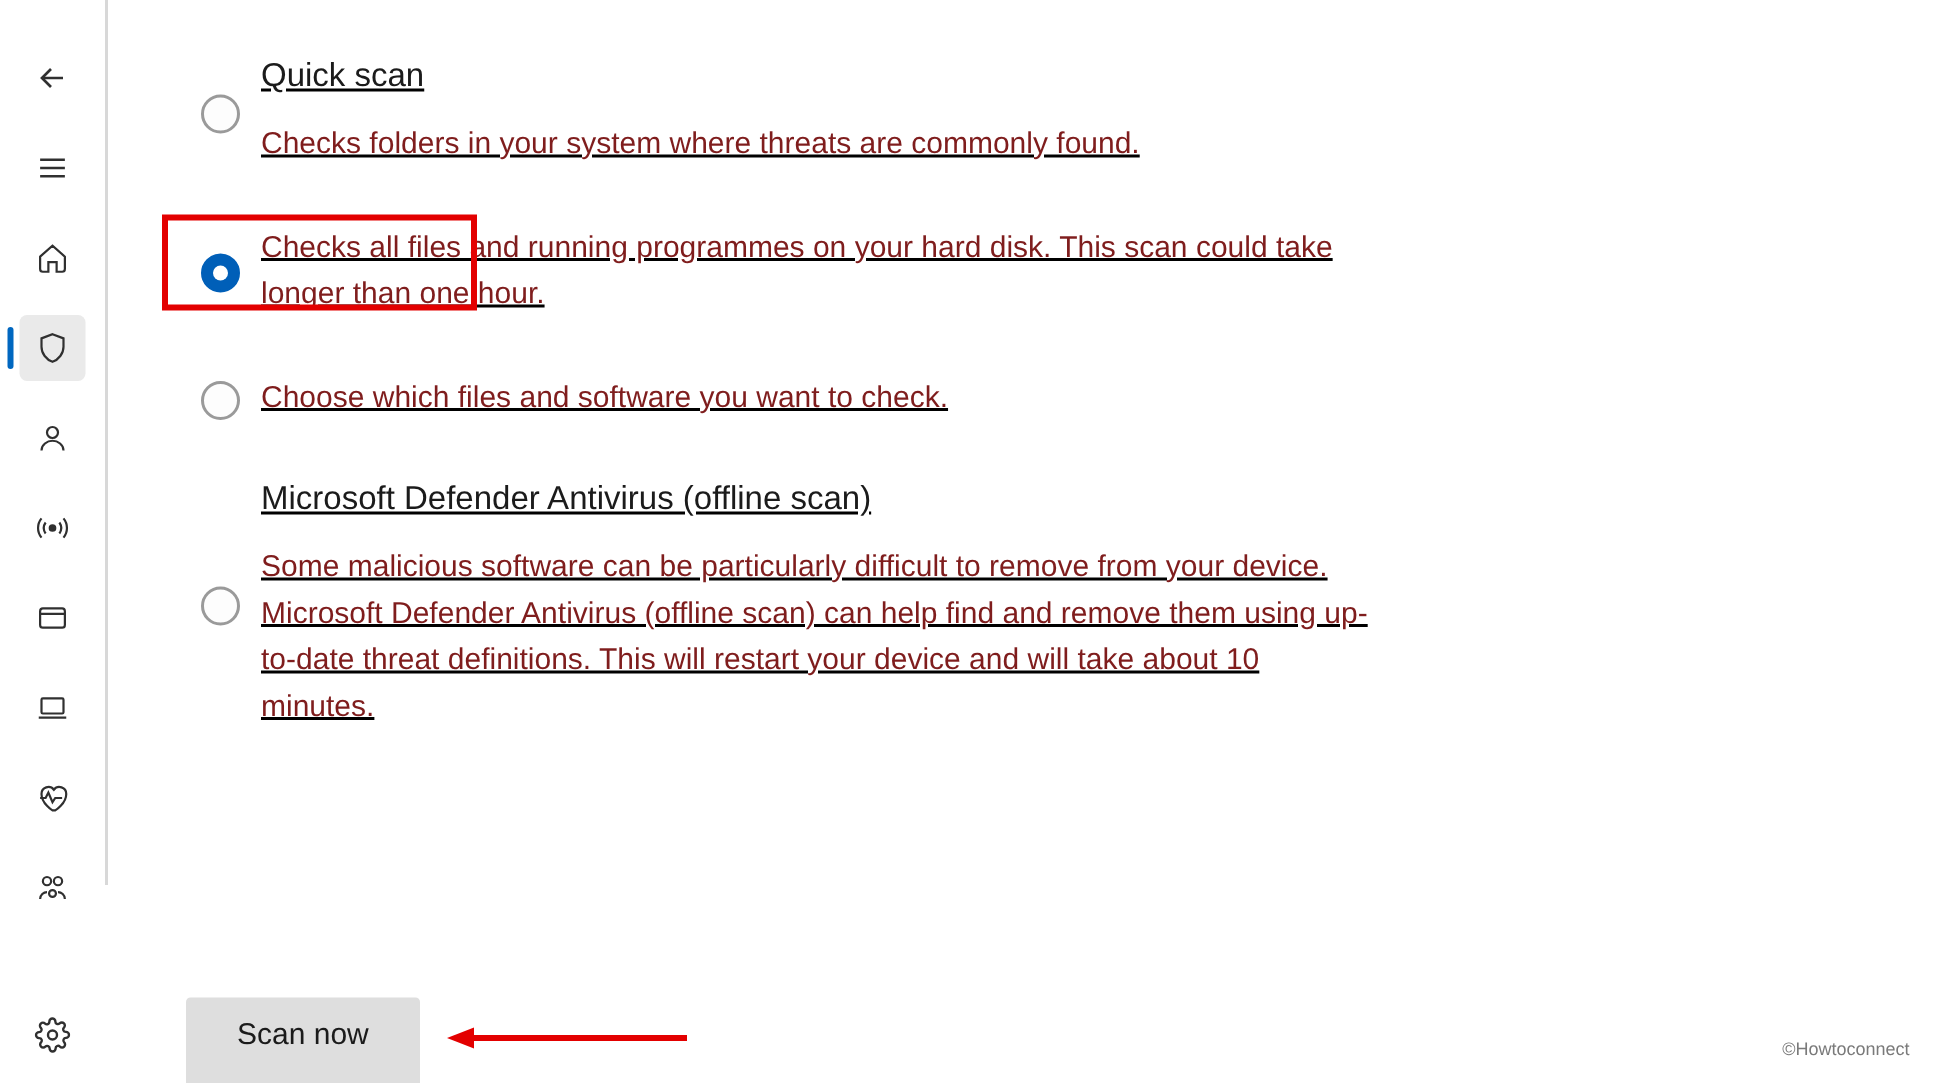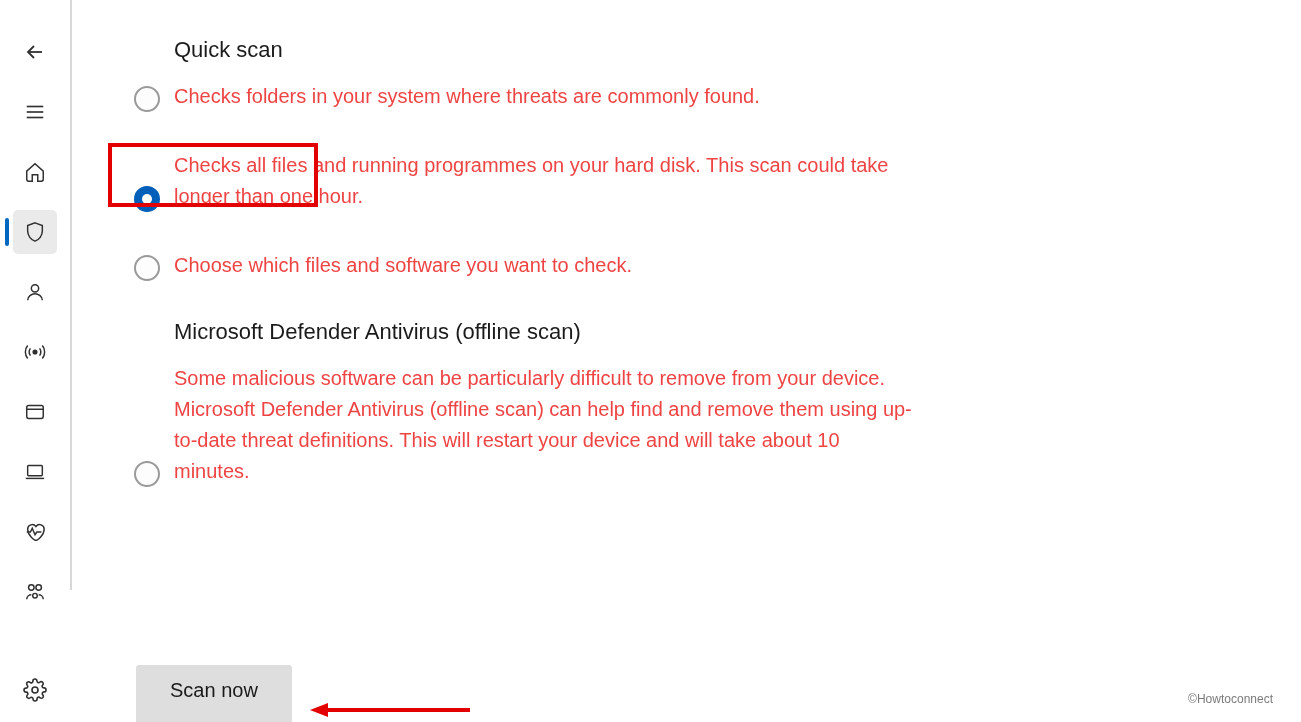--- a/index.html
+++ b/index.html
@@ -66,23 +66,24 @@
       position: absolute;
       left: 72px;
       top: 0;
       right: 0;
       bottom: 0;
       padding-left: 62px;
       padding-top: 37px;
     }
     .option {
       display: flex;
-      align-items: flex-end;
+      align-items: center;
       margin-bottom: 38px;
       max-width: 780px;
+      text-decoration: underline;
     }
     .radio {
       width: 26px;
       height: 26px;
       border: 2px solid #9a9a9a;
       border-radius: 50%;
       margin-right: 14px;
       margin-top: 2px;
       flex-shrink: 0;
       background: #fdfdfd;
@@ -108,38 +109,38 @@
       flex: 1;
     }
     .option-title {
       font-size: 22px;
       color: #1b1b1b;
       margin-bottom: 18px;
       font-weight: 400;
     }
     .option-desc {
       font-size: 20px;
-      color: #ef4444;
+      color: #7f1d1d;
       line-height: 1.55;
     }
     .highlight-box {
       position: absolute;
       left: 108px;
       top: 143px;
       width: 210px;
       height: 64px;
       border: 4px solid #e30000;
       pointer-events: none;
     }
     .scan-row {
       position: absolute;
       bottom: 0;
-      left: 136px;
-      display: flex;
-      align-items: flex-end;
+      left: 124px;
+      display: flex;
+      align-items: center;
     }
     .scan-button {
       background: #dedede;
       border: none;
       padding: 14px 34px 20px 34px;
       font-size: 20px;
       color: #1b1b1b;
       cursor: pointer;
       font-family: inherit;
       border-radius: 3px 3px 0 0;

